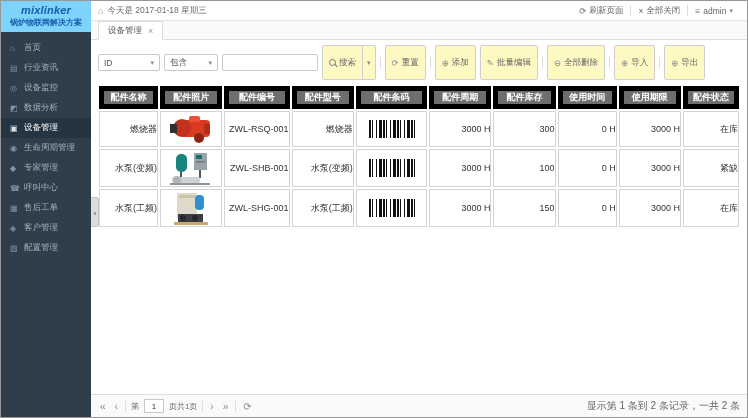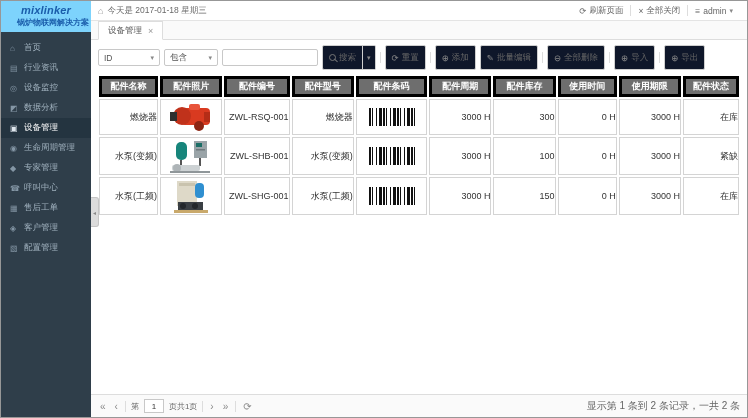--- a/index.html
+++ b/index.html
@@ -6,21 +6,21 @@
   html,body { background:#e8e8e8; }
   .screen {
     width:748px; height:418px; position:relative; overflow:hidden;
     font-family:"Liberation Sans", sans-serif;
     border:1px solid #979797; background:#fff; display:flex;
   }
   
   .sidebar { width:90px; flex-shrink:0; background:#2f3e4a; display:flex; flex-direction:column; }
   .logo-area { background:#7dd3fc; text-align:center; padding:3px 2px 4px; }
   .logo { color:#1a5dab; font-weight:bold; font-style:italic; font-size:11px; letter-spacing:0.2px; }
-  .tagline { color:#1a5dab; font-weight:bold; font-size:8px; white-space:nowrap; margin-top:1px;text-align:right; }
+  .tagline { color:#1a5dab; font-weight:bold; font-size:8px; white-space:nowrap; margin-top:1px; }
   .nav { padding-top:6px; }
   .nav-item { height:20px; display:flex; align-items:center; padding-left:9px; color:#9fb0bd; font-size:8.5px; cursor:pointer; white-space:nowrap; }
   .nav-item .nicon { width:11px; font-size:8px; margin-right:3px; color:#8496a5; }
   .nav-item.active { background:#243440; color:#ffffff; }
   .nav-item.active .nicon { color:#dfe7ee; }
   
   .main { flex:1; display:flex; flex-direction:column; background:#fff; position:relative; min-width:0; }
   .topbar { height:20px; border-bottom:1px solid #e4e4e4; display:flex; align-items:center; padding:0 7px; font-size:8.5px; color:#6b6b6b; flex-shrink:0; }
   .topbar .ticon { font-size:9px; margin-right:4px; color:#888; }
   .topbar-right { margin-left:auto; display:flex; align-items:center; }
@@ -29,31 +29,31 @@
   .caret { font-size:7px; color:#888; }
   
   .tabbar { height:19px; background:#fafafa; border-bottom:1px solid #ddd; display:flex; align-items:flex-end; padding:0 7px; flex-shrink:0; }
   .tab { background:#fff; border:1px solid #ddd; border-bottom:1px solid #fff; margin-bottom:-1px; font-size:8.5px; color:#555; padding:3px 9px 2px; display:flex; align-items:center; gap:6px; cursor:pointer; }
   .tab-close { color:#999; font-size:9px; cursor:pointer; }
   
   .toolbar { display:flex; align-items:center; padding:5px 7px 4px; gap:4px; font-size:8.5px; flex-shrink:0; }
   .select { border:1px solid #c8c8c8; border-radius:2px; background:#fff; height:17px; display:flex; align-items:center; justify-content:space-between; padding:0 5px; color:#555; cursor:pointer; }
   .sel-field { width:62px; } .sel-op { width:54px; }
   .search-input { width:96px; height:17px; border:1px solid #c8c8c8; border-radius:2px; font-size:8.5px; padding:0 4px; color:#333; font-family:"Liberation Sans",sans-serif; }
-  .btn { border:1px solid #cfcfcf; border-radius:2px; background:#0f172a; height:25px; display:inline-flex; align-items:center; gap:3px; padding:0 6px; color:#666; font-size:8.5px; cursor:pointer; white-space:nowrap; }
+  .btn { border:1px solid #cfcfcf; border-radius:2px; background:#fef9c3; height:35px; display:inline-flex; align-items:center; gap:3px; padding:0 6px; color:#666; font-size:8.5px; cursor:pointer; white-space:nowrap; }
   .btn .bicon { font-size:8.5px; color:#8a8a8a; }
   .btn-group { display:flex; }
   .btn-group .btn:first-child { border-radius:2px 0 0 2px; }
   .btn-group .btn:last-child { border-radius:0 2px 2px 0; border-left:none; padding:0 4px; }
   .mag { width:7px; height:7px; border:1px solid #777; border-radius:50%; position:relative; display:inline-block; }
   .mag::after { content:""; position:absolute; width:4px; height:1px; background:#777; right:-3px; bottom:-1px; transform:rotate(40deg); }
   
   .table-wrap { padding:0 6px; flex-shrink:0; }
   table.grid { width:100%; border-collapse:separate; border-spacing:2px; table-layout:fixed; }
-  table.grid th { background:#6e6e6e; border:3px solid #000000; color:#fff; font-size:9px; font-weight:bold; height:21px; cursor:pointer; }
+  table.grid th { background:#6e6e6e; border:5px solid #000000; color:#fff; font-size:9px; font-weight:bold; height:21px; cursor:pointer; }
   table.grid td { background:#fff; border:1px solid #d4d4d4; height:33px; text-align:right; vertical-align:middle; font-size:9px; color:#333; overflow:hidden; }
   tr.alt td { background:#ececec; }
   td.status-shortage { color:#b03a2e; }
   .barcode { width:52px; height:24px; margin:0 auto; background:repeating-linear-gradient(90deg,#111 0 2px,#fff 2px 3px,#111 3px 4px,#fff 4px 7px,#111 7px 8px,#fff 8px 10px,#111 10px 13px,#fff 13px 14px); border:3px solid #fff; }
   .photo-svg { display:block; margin:0 auto; }
   
   .spacer { flex:1; background:#fff; }
   .footerbar { height:23px; border-top:1px solid #ddd; background:#fafafa; display:flex; align-items:center; padding:0 7px; font-size:8px; color:#666; flex-shrink:0; }
   .pager { display:flex; align-items:center; gap:5px; }
   .pbtn { color:#8a8a8a; font-size:10px; cursor:pointer; padding:0 2px; }

